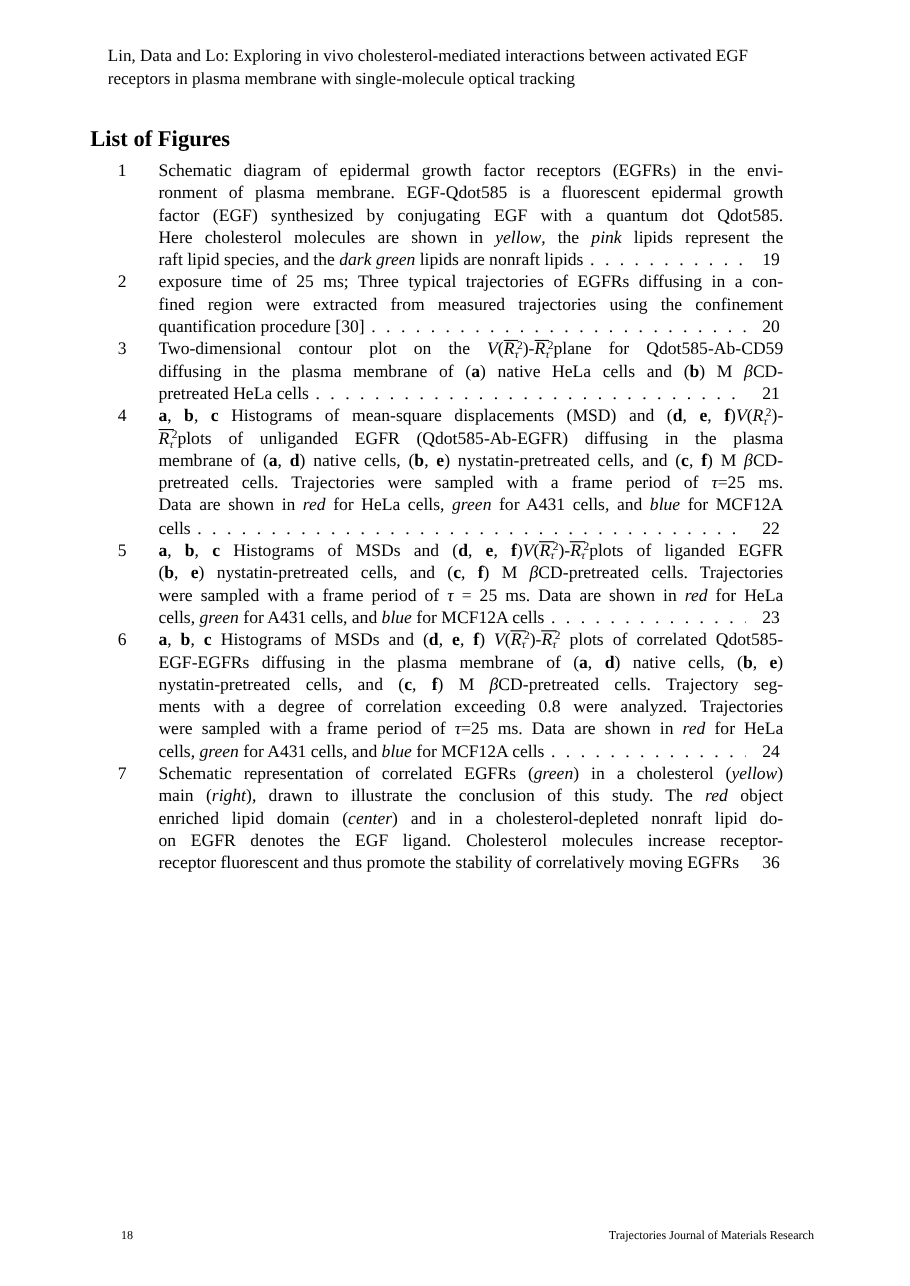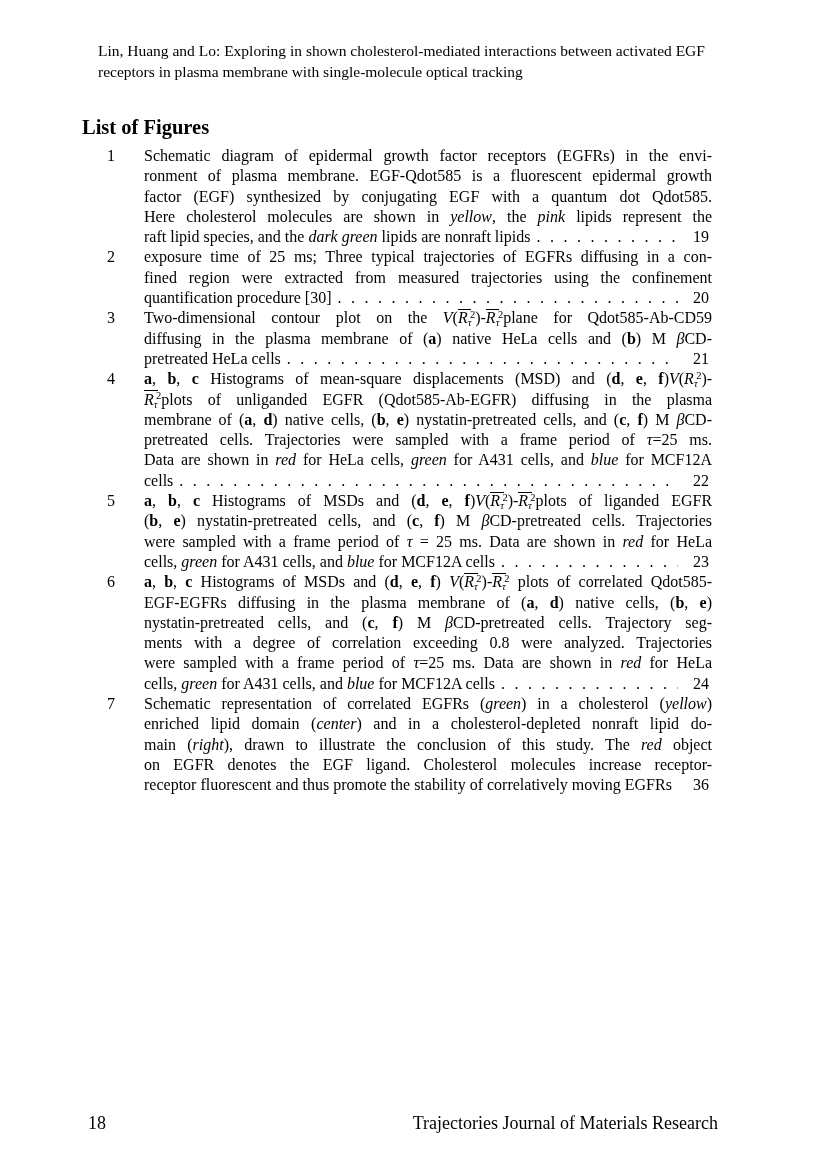--- a/index.html
+++ b/index.html
@@ -18,28 +18,28 @@
   .pg{flex:0 0 auto;min-width:22px;text-align:center;}
   .bseg{font-weight:bold;}
   .iseg{font-style:italic;}
   sub,sup{line-height:0;font-size:10.5px;}
   sub{vertical-align:-3px;}
   sup{vertical-align:5.5px;}
   .fm{white-space:nowrap;}
   .fm sup{margin-left:-1.5px;}
   .fmcore{display:inline-block;line-height:1.05;padding-top:1.6px;}
   .fmcore.ov{border-top:1.1px solid #000;padding-top:0.5px;}
-  .footer{position:absolute;left:88px;width:630px;top:1113px;display:flex;justify-content:space-between;font-size:18px;line-height:21px;}
+  .footer{position:absolute;left:110px;width:630px;top:1113px;display:flex;justify-content:space-between;font-size:11px;line-height:21px;}
 </style>
 </head>
 <body>
 
 <div class="page">
   <div class="running-head">
-    <div>Lin, Huang and Lo: Exploring in shown cholesterol-mediated interactions between activated EGF</div>
+    <div>Lin, Data and Lo: Exploring in vivo cholesterol-mediated interactions between activated EGF</div>
     <div>receptors in plasma membrane with single-molecule optical tracking</div>
   </div>
 
   <div class="content">
     <h1 class="lof-title">List of Figures</h1>
     <div id="lof">
         <div class="entry">
           <div class="num">1</div>
           <div class="ebody">
             <div class="line"><span>Schematic diagram of epidermal growth factor receptors (EGFRs) in the envi-</span></div>
@@ -117,22 +117,22 @@
               <span class="ltext"><span>cells, </span><span class="iseg">green</span><span> for A431 cells, and </span><span class="iseg">blue</span><span> for MCF12A cells</span></span>
               <span class="leader">................................................................................</span>
               <span class="pg">24</span>
             </div>
           </div>
         </div>
         <div class="entry">
           <div class="num">7</div>
           <div class="ebody">
             <div class="line"><span>Schematic representation of correlated EGFRs (</span><span class="iseg">green</span><span>) in a cholesterol (</span><span class="iseg">yellow</span><span>)</span></div>
+            <div class="line"><span>main (</span><span class="iseg">right</span><span>), drawn to illustrate the conclusion of this study. The </span><span class="iseg">red</span><span> object</span></div>
             <div class="line"><span>enriched lipid domain (</span><span class="iseg">center</span><span>) and in a cholesterol-depleted nonraft lipid do-</span></div>
-            <div class="line"><span>main (</span><span class="iseg">right</span><span>), drawn to illustrate the conclusion of this study. The </span><span class="iseg">red</span><span> object</span></div>
             <div class="line"><span>on EGFR denotes the EGF ligand. Cholesterol molecules increase receptor-</span></div>
             <div class="lastline">
               <span class="ltext"><span>receptor fluorescent and thus promote the stability of correlatively moving EGFRs</span></span>
               <span class="leader"></span>
               <span class="pg">36</span>
             </div>
           </div>
         </div>
       </div>
   </div>

